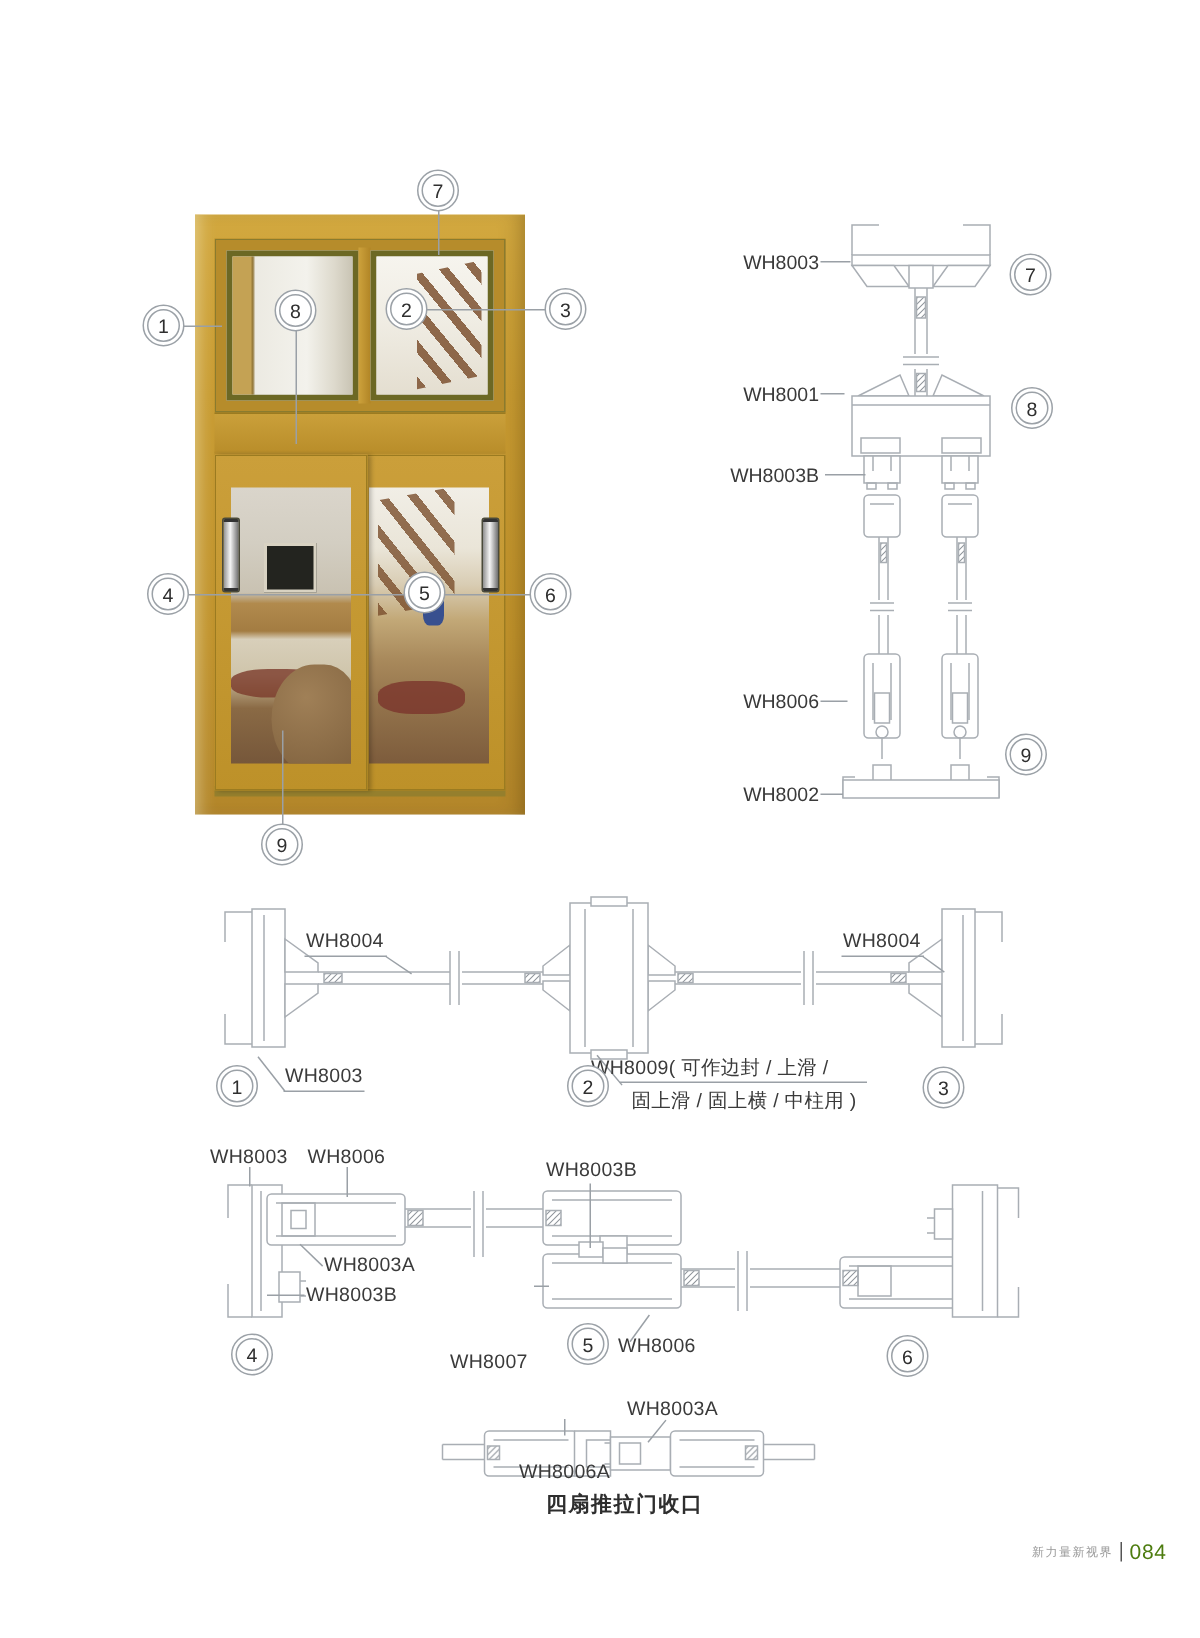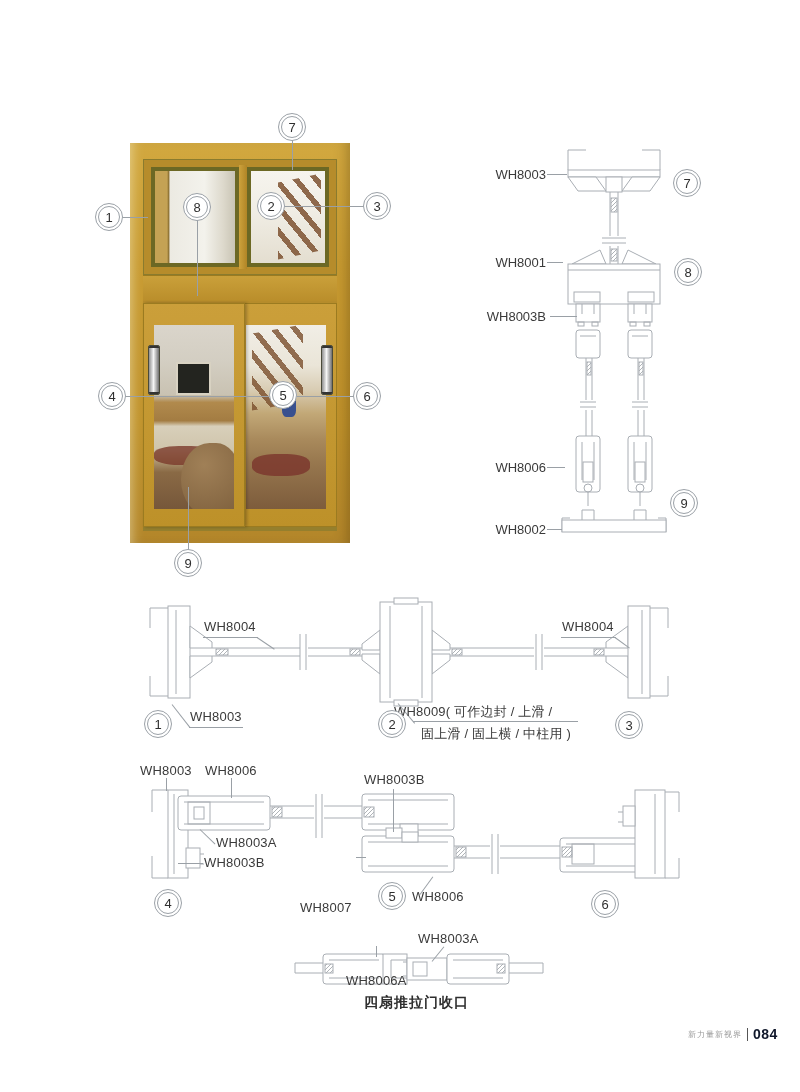--- a/index.html
+++ b/index.html
@@ -53,21 +53,21 @@
   #pg-r .rug2{position:absolute;left:8%;top:70%;width:72%;height:12%;background:#7b342c;opacity:.8;border-radius:40%;}
   .handle{position:absolute;width:10px;height:48px;top:44px;z-index:3;border:1px solid #4a4a3a;border-radius:2px;
         background:linear-gradient(90deg,#8f8f8f,#f5f5f5 45%,#6f6f6f);
         box-shadow:inset 0 14px 0 -12px #333, inset 0 -14px 0 -12px #333;}
   #handle-l{left:5px;}
   #handle-r{right:4px;}
   
   #footer{position:absolute;left:640px;top:1026px;display:flex;align-items:center;gap:5px;z-index:4;margin-left:48px;}
   #footer .brand{font-size:8px;color:#999;letter-spacing:1px;}
   #footer .fsep{width:1px;height:13px;background:#555;}
-  #footer .pageno{font-size:14px;font-weight:700;color:#0f172a;letter-spacing:.5px;}
+  #footer .pageno{font-size:14px;font-weight:400;color:#4d7c0f;letter-spacing:.5px;}
 </style>
 </head>
 <body>
 
 <div id="page">
 
   <div id="door">
     <div id="transom">
       <div class="pane" id="pane-l">
         <div class="glass" id="tg-l"></div>

